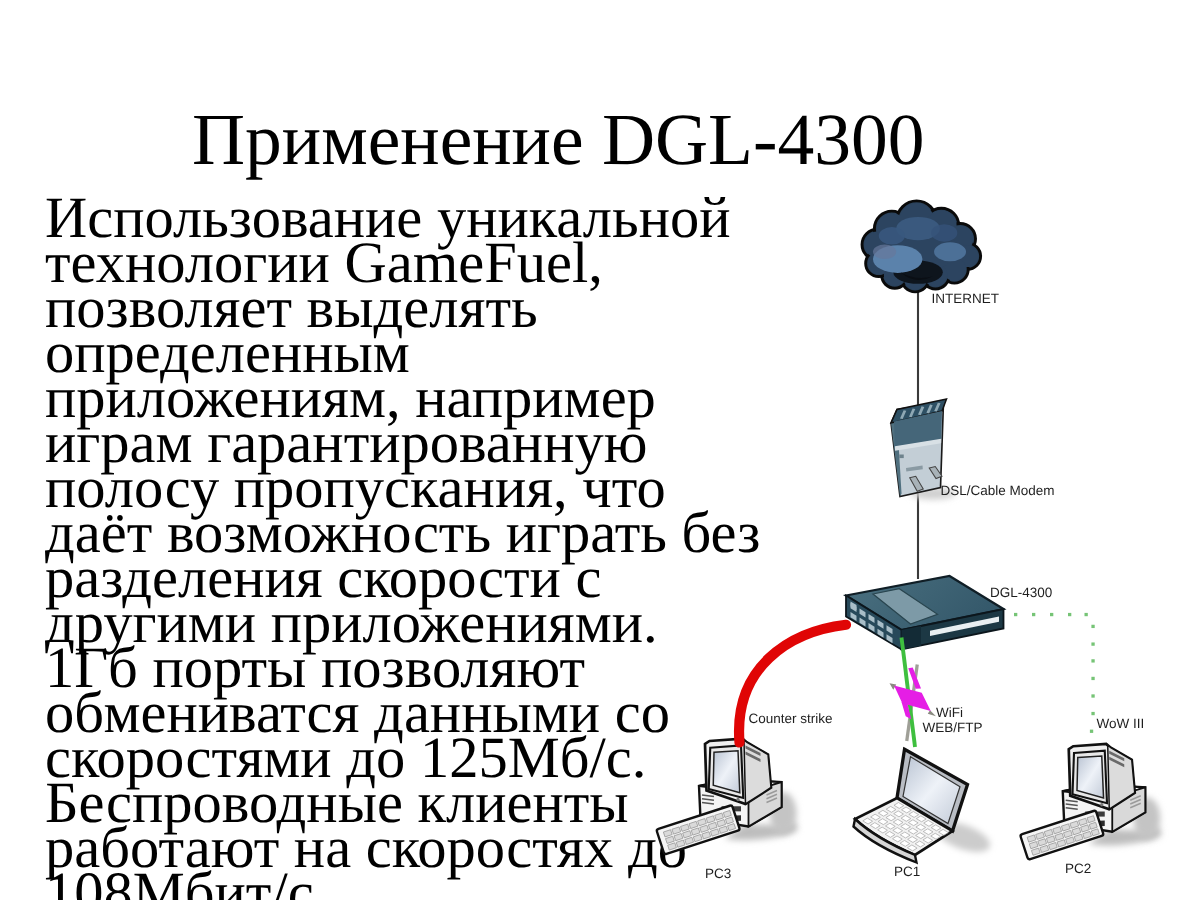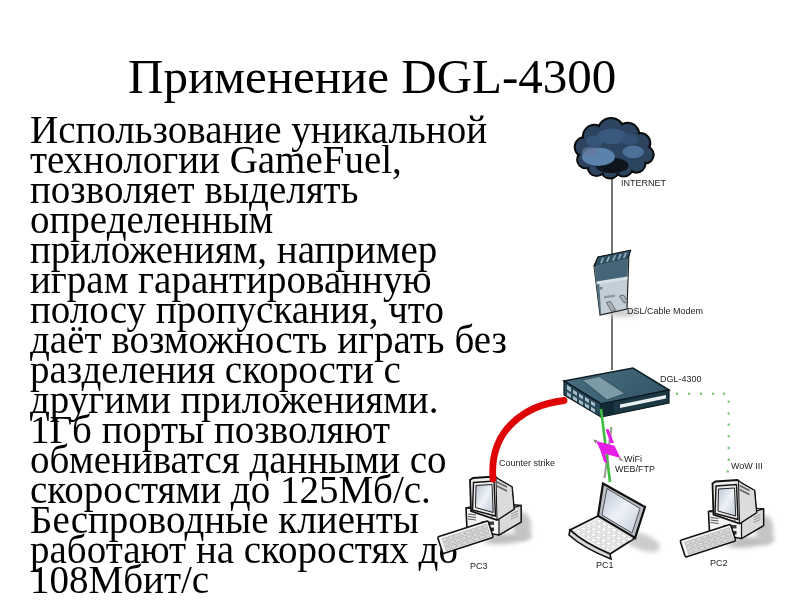--- a/index.html
+++ b/index.html
@@ -1,16 +1,16 @@
 <!DOCTYPE html>
 <html><head>
 <meta charset="utf-8">
 <style>
 html,body{margin:0;padding:0;background:#fff;width:800px;height:600px;overflow:hidden;}
-#page{position:relative;width:800px;height:432px;background:#fff;}
+#page{position:relative;width:800px;height:432px;background:#fff;margin-top:16px;}
 #title{position:absolute;left:128px;top:48px;font-family:"Liberation Serif",serif;font-size:49px;color:#000;white-space:nowrap;letter-spacing:0px;}
 #body{position:absolute;left:30px;top:114.5px;font-family:"Liberation Serif",serif;font-size:39px;line-height:30px;color:#000;white-space:nowrap;}
 svg{position:absolute;left:0;top:0;}
 .lbl{font-family:"Liberation Sans",sans-serif;font-size:9px;fill:#1e1e1e;}
 </style>
 </head>
 <body>
 <div id="page">
 <div id="title">Применение DGL-4300</div>
 <div id="body">Использование уникальной<br>технологии GameFuel,<br>позволяет выделять<br>определенным<br>приложениям, например<br>играм гарантированную<br>полосу пропускания, что<br>даёт возможность играть без<br>разделения скорости с<br>другими приложениями.<br>1Гб порты позволяют<br>обмениватся данными со<br>скоростями до 125Мб/с.<br>Беспроводные клиенты<br>работают на скоростях до<br>108Мбит/с</div>

